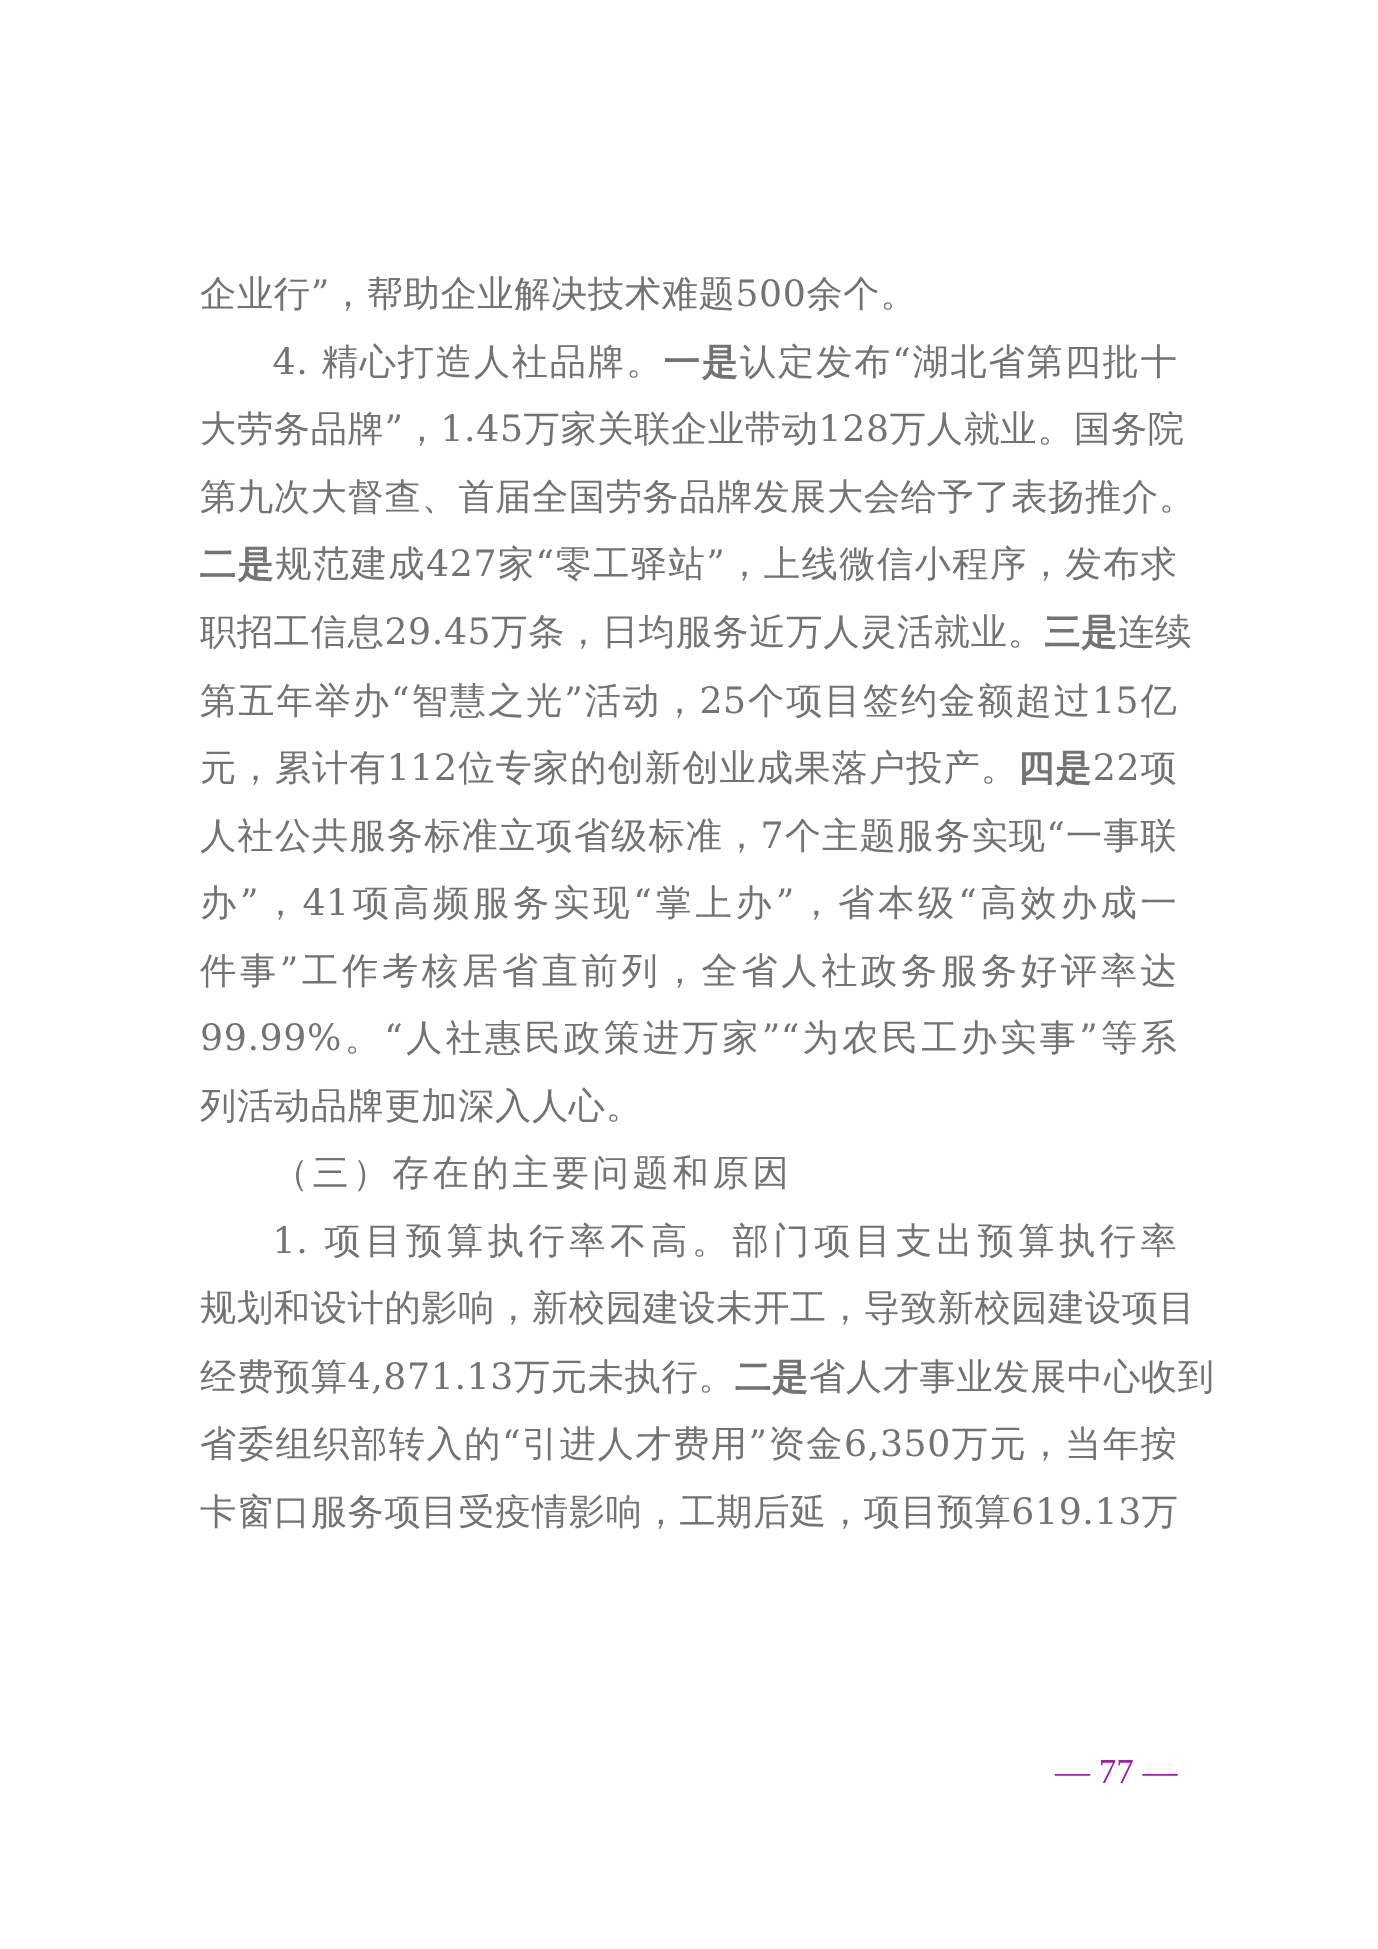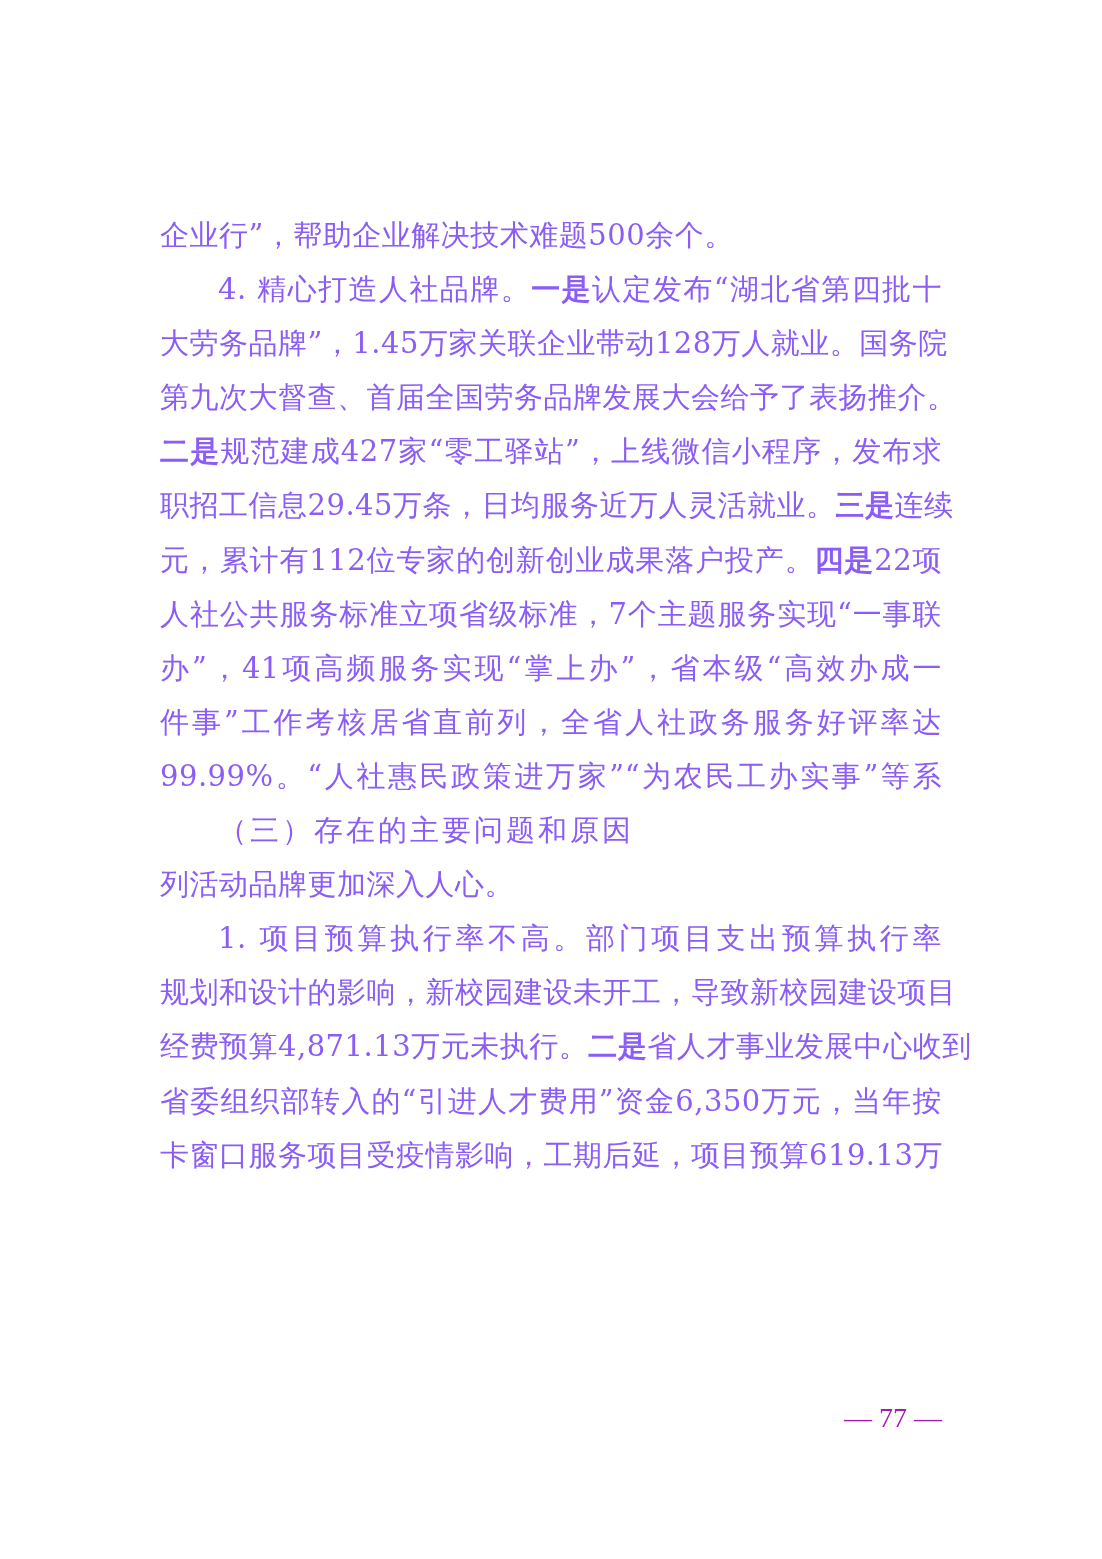--- a/index.html
+++ b/index.html
@@ -1,21 +1,21 @@
 <!DOCTYPE html>
 <html><head>
 <meta charset="utf-8">
 <style>
   html, body { margin:0; padding:0; background:#ffffff; }
   body { width:1102px; height:1559px; position:relative; overflow:hidden; }
   .page { position:absolute; left:160px; top:208px; width:782px; }
   .line {
     height:54.1px; line-height:54px;
     font-family: "DejaVu Serif", "Liberation Serif", serif;
-    font-size:29px; color:#8b5cf6;
+    font-size:29px; color:#737373;
     white-space:nowrap; text-align:justify; text-align-last:justify;
     letter-spacing:0.5px;
   }
   .line.last { text-align-last:left; }
   .line.indent { padding-left:58px; box-sizing:border-box; }
   .line.heading { padding-left:58px; box-sizing:border-box; text-align-last:left; letter-spacing:3px; }
   b { font-weight:bold; }
   .pagenum {
     position:absolute; left:842px; top:1402px; width:100px; text-align:right;
     font-family: "Liberation Serif", serif; font-size:28px; color:#a21caf;
@@ -24,27 +24,28 @@
 </head>
 <body>
 
 <div class="page">
   <div class="line last">企业行”，帮助企业解决技术难题500余个。</div>
   <div class="line indent"><span>4. 精心打造人社品牌。</span><b>一是</b><span>认定发布“湖北省第四批十</span></div>
   <div class="line">大劳务品牌”，1.45万家关联企业带动128万人就业。国务院</div>
   <div class="line">第九次大督查、首届全国劳务品牌发展大会给予了表扬推介。</div>
   <div class="line"><b>二是</b><span>规范建成427家“零工驿站”，上线微信小程序，发布求</span></div>
   <div class="line"><span>职招工信息29.45万条，日均服务近万人灵活就业。</span><b>三是</b><span>连续</span></div>
+  <div class="line">第五年举办“智慧之光”活动，25个项目签约金额超过15亿</div>
   <div class="line"><span>元，累计有112位专家的创新创业成果落户投产。</span><b>四是</b><span>22项</span></div>
   <div class="line">人社公共服务标准立项省级标准，7个主题服务实现“一事联</div>
   <div class="line">办”，41项高频服务实现“掌上办”，省本级“高效办成一</div>
   <div class="line">件事”工作考核居省直前列，全省人社政务服务好评率达</div>
   <div class="line">99.99%。“人社惠民政策进万家”“为农民工办实事”等系</div>
+  <div class="line last">列活动品牌更加深入人心。</div>
   <div class="line heading">（三）存在的主要问题和原因</div>
-  <div class="line last">列活动品牌更加深入人心。</div>
   <div class="line indent">1. 项目预算执行率不高。部门项目支出预算执行率</div>
   <div class="line">规划和设计的影响，新校园建设未开工，导致新校园建设项目</div>
   <div class="line"><span>经费预算4,871.13万元未执行。</span><b>二是</b><span>省人才事业发展中心收到</span></div>
   <div class="line">省委组织部转入的“引进人才费用”资金6,350万元，当年按</div>
   <div class="line">卡窗口服务项目受疫情影响，工期后延，项目预算619.13万</div>
 </div>
 
 <div class="pagenum">— 77 —</div>
 
 </body></html>

